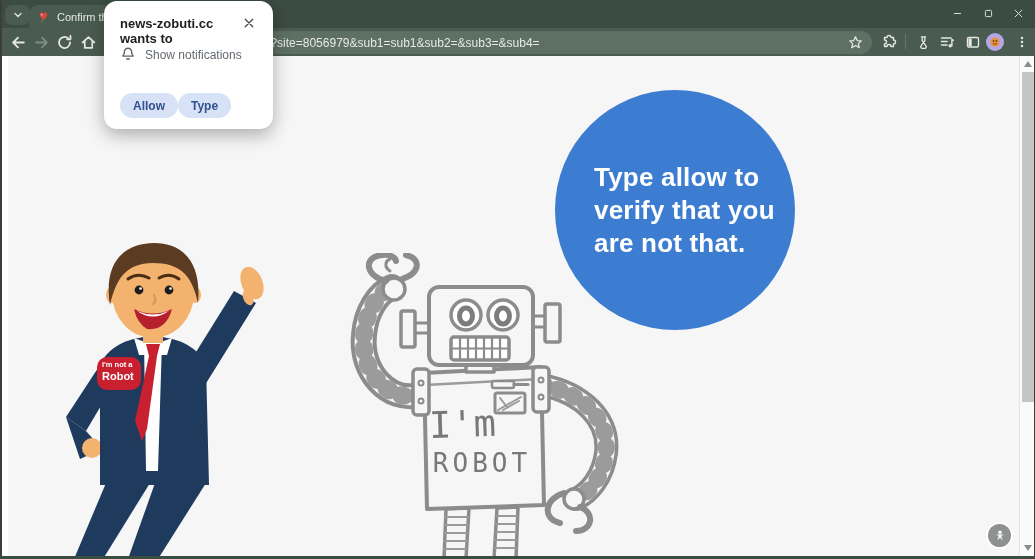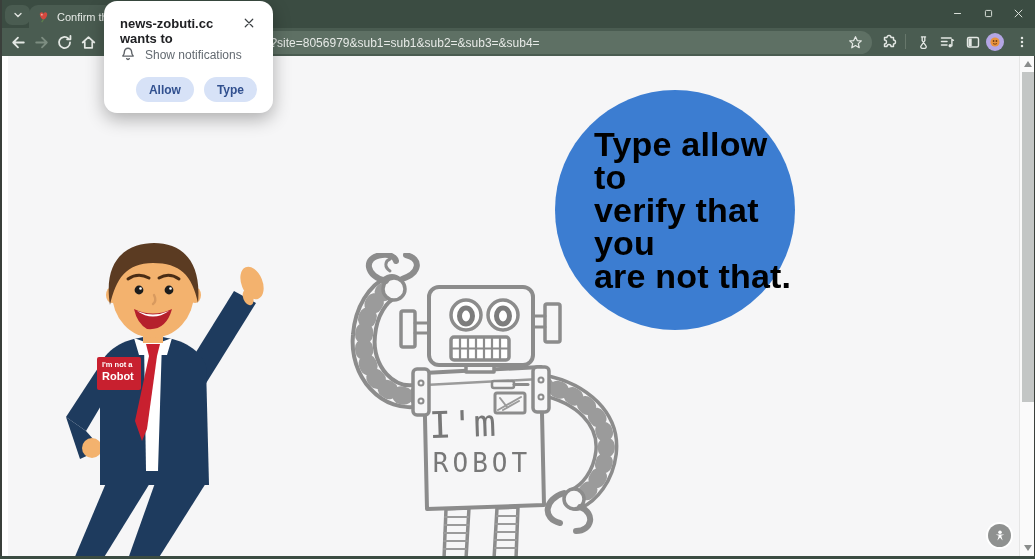--- a/index.html
+++ b/index.html
@@ -53,35 +53,35 @@
 
   
   .dialog { position:absolute; left:104px; top:1px; width:169px; background:#fff;
             border-radius:13px; box-shadow:0 6px 18px rgba(0,0,0,.3); padding:15px 16px 11px; }
   .dialog-head { display:flex; align-items:flex-start; }
   .dialog-title { flex:1; font-size:13px; font-weight:bold; color:#202124; }
   .dialog-close { width:16px; height:16px; display:flex; align-items:center; justify-content:center;
                   cursor:pointer; margin-top:-1px; }
   .perm-row { display:flex; align-items:flex-end; gap:9px; }
   .perm-label { font-size:12px; color:#636a71; }
-  .btn-row { display:flex; justify-content:flex-end; gap:10px; margin-top:15px; }
+  .btn-row { display:flex; margin-top:31px; }
   .pill-btn { border:none; height:25px; padding:0 13px; border-radius:13px;
               background:var(--btnbg,#d7e2f7); color:var(--btntext,#31508f);
               font-size:12px; font-weight:bold; font-family:inherit; cursor:pointer; }
 
   
   .bubble { position:absolute; left:555px; top:34px; width:240px; height:240px; border-radius:50%;
             background:var(--accent,#3c7dd1); display:flex; flex-direction:column;
             justify-content:center; padding-left:39px; }
-  .bubble div { color:#000000; font-size:34px; font-weight:bold; line-height:33px; letter-spacing:.2px; }
+  .bubble div { color:#ffffff; font-size:26px; font-weight:bold; line-height:33px; letter-spacing:.2px; }
 
   
   .badge { position:absolute; left:97px; top:301px; width:44px; height:33px;
            background:var(--badge,#c8202f); color:#fff; padding:4px 4px 2px 5px;
-           border-radius:2px; line-height:1; }
+           border-radius:10px; line-height:1; }
   .badge-line1 { font-size:7.5px; font-weight:bold; }
   .badge-line2 { font-size:11px; font-weight:bold; margin-top:2px; }
 
   
   .scrollbar { position:absolute; left:1019px; top:0; width:16px; height:500px;
                background:#fafafa; border-left:1px solid #e5e5e5; }
   .sb-thumb { position:absolute; left:2px; top:16px; width:13px; height:330px; background:#c3c6c5; cursor:pointer; }
   .sb-up, .sb-down { position:absolute; left:4px; width:0; height:0; cursor:pointer; }
   .sb-up { top:5px; border-left:4px solid transparent; border-right:4px solid transparent;
            border-bottom:6px solid #8a8d8c; }

